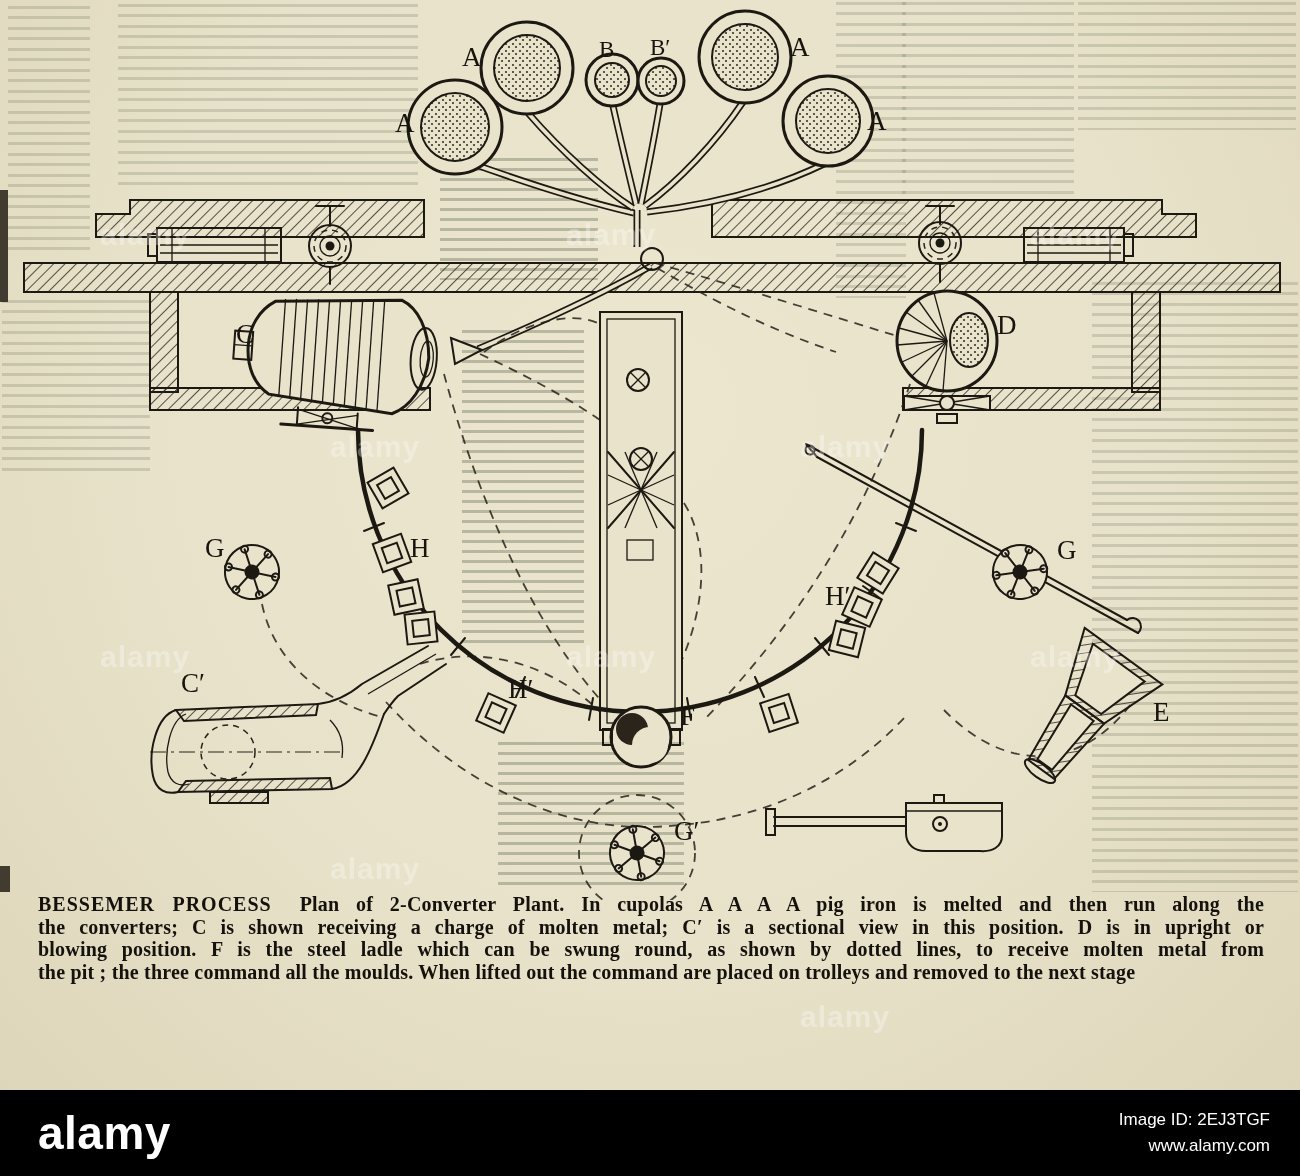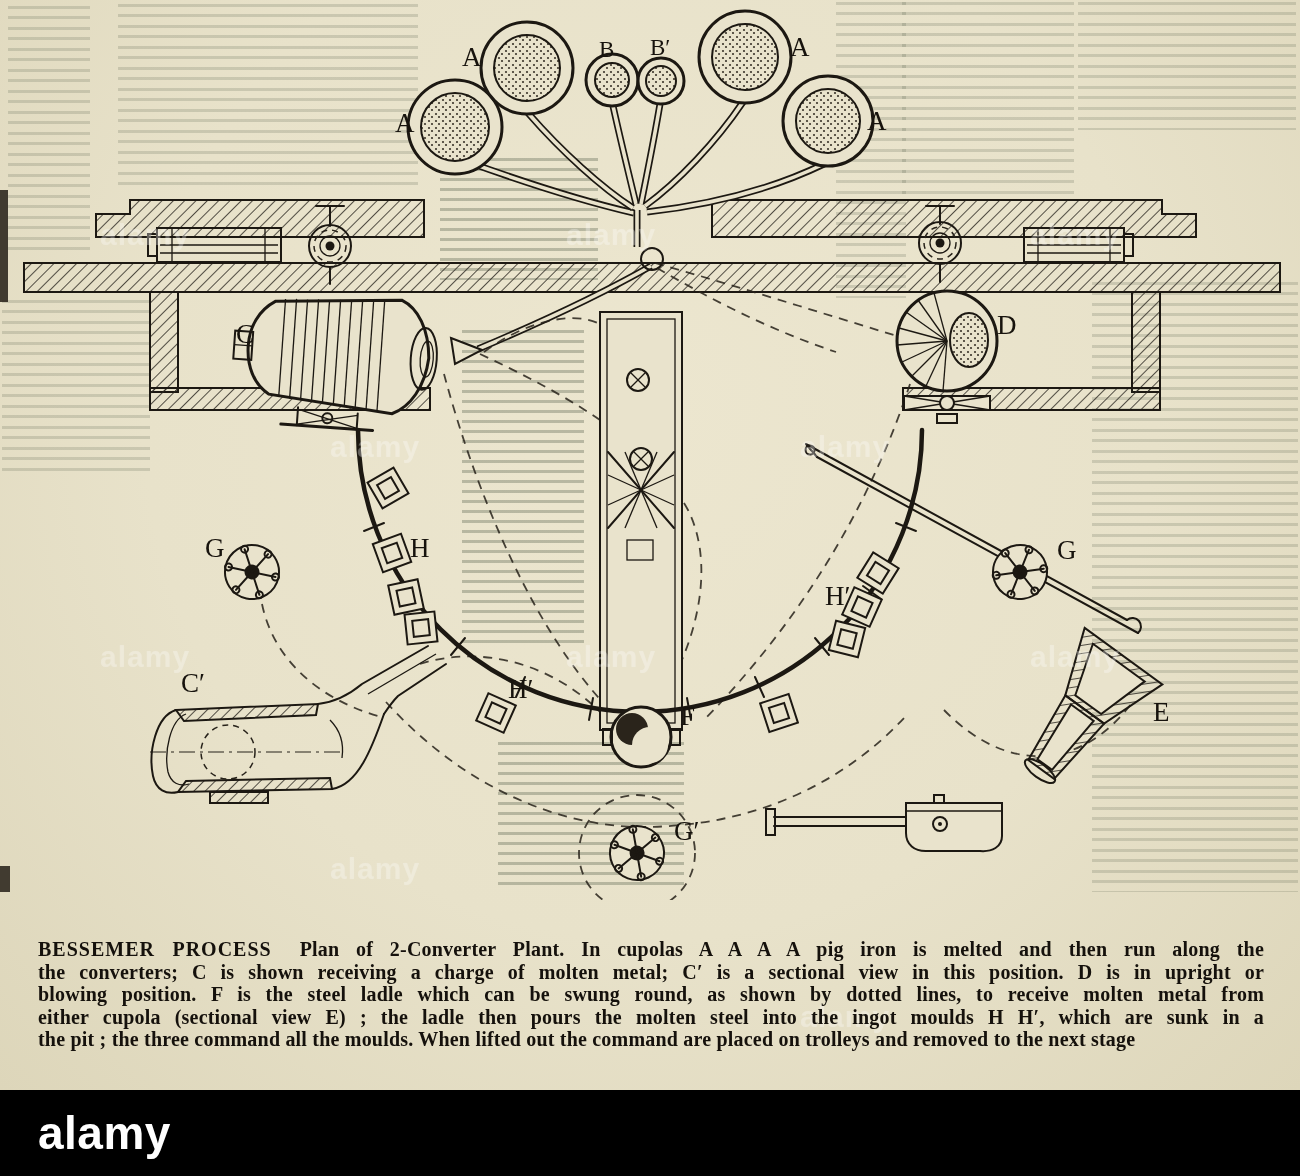--- a/index.html
+++ b/index.html
@@ -31,21 +31,21 @@
   .dash { stroke:#27221a; stroke-width:1.8; fill:none; stroke-dasharray:9 7; opacity:.85; }
   .dashfine { stroke:#27221a; stroke-width:1.5; fill:none; stroke-dasharray:6 5; }
   .cline{ stroke:#27221a; stroke-width:1.2; fill:none; stroke-dasharray:16 5 3 5; }
   .chan-o { stroke:#1c1812; stroke-width:7;   fill:none; }
   .chan-i { stroke:#e9e3cc; stroke-width:3.6; fill:none; }
 
   .wm { position:absolute; color:rgba(255,255,255,.26); font-family:"Liberation Sans", sans-serif;
         font-weight:bold; font-size:30px; letter-spacing:1px; pointer-events:none;
         text-shadow:0 0 2px rgba(255,255,255,.10); }
 
-  .caption { position:absolute; left:38px; top:938px; width:1226px; color:#15110c;
+  .caption { position:absolute; left:38px; top:893px; width:1226px; color:#15110c;
              font-weight:bold; font-size:20px; line-height:22.5px; letter-spacing:.2px; }
   .caption-line { text-align:justify; text-align-last:justify; }
   .caption-line.last { text-align-last:left; }
   .caption-heading { letter-spacing:1px; }
   .hsp { display:inline-block; width:28px; }
 
   .footer { position:absolute; left:0; top:1090px; width:1300px; height:86px; background:#000;
             display:flex; align-items:center; justify-content:space-between;
             font-family:"Liberation Sans", sans-serif; }
   .brand { color:#fff; font-size:46px; font-weight:bold; letter-spacing:.5px; margin-left:38px; }
@@ -406,21 +406,24 @@
   <span class="wm" style="left:100px; top:640px;">alamy</span>
   <span class="wm" style="left:566px; top:640px;">alamy</span>
   <span class="wm" style="left:1030px;top:640px;">alamy</span>
   <span class="wm" style="left:330px; top:852px;">alamy</span>
   <span class="wm" style="left:800px; top:1000px;">alamy</span>
 
   <div class="caption">
     <div class="caption-line"><span class="caption-heading">BESSEMER PROCESS</span><span class="hsp"></span><span>Plan of 2-Converter Plant.  In cupolas A A A A pig iron is melted and then run along the</span></div>
     <div class="caption-line">the converters; C is shown receiving a charge of molten metal; C′ is a sectional view in this position.  D is in upright or</div>
     <div class="caption-line">blowing position.  F is the steel ladle which can be swung round, as shown by dotted lines, to receive molten metal from</div>
-    <div class="caption-line">either cupola (sectional view E) ; the ladle then pours the molten steel into the ingot moulds H H′, which are sunk in a</div>
     <div class="caption-line last">the pit ; the three command all the moulds.  When lifted out the command are placed on trolleys and removed to the next stage</div>
   </div>
 
 </div>
 
 <div class="footer">
   <div class="brand">alamy</div>
+  <div class="footer-meta">
+    <div>Image ID: 2EJ3TGF</div>
+    <div>www.alamy.com</div>
+  </div>
 </div>
 
 </body></html>

